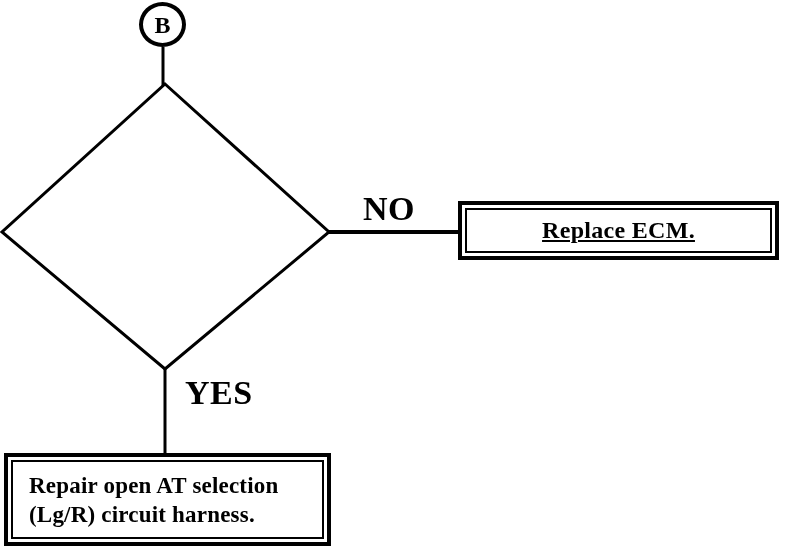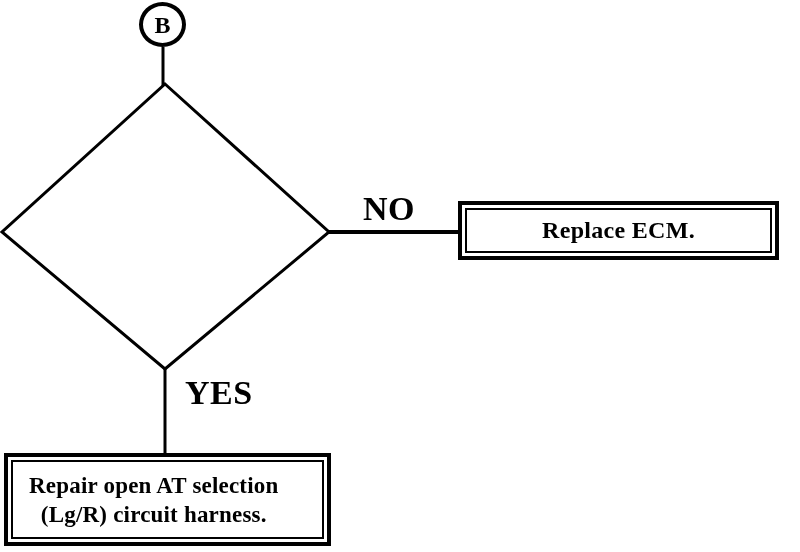--- a/index.html
+++ b/index.html
@@ -82,20 +82,21 @@
     align-items: center;
   }
   .replace-box {
     left: 458px;
     top: 201px;
     width: 321px;
     height: 59px;
   }
   .replace-box .dbox-inner {
     justify-content: center;
+    text-decoration: underline;
   }
   .replace-box .dbox-text {
     font-size: 24px;
     font-weight: bold;
     letter-spacing: 0.3px;
   }
   .repair-box {
     left: 4px;
     top: 453px;
     width: 327px;
@@ -103,21 +104,21 @@
   }
   .repair-box .dbox-inner {
     justify-content: flex-start;
     padding-left: 16px;
   }
   .repair-box .dbox-text {
     font-size: 23px;
     line-height: 29px;
     font-weight: bold;
     white-space: pre-line;
-    text-align: center;
+    text-align: left;
     letter-spacing: 0.2px;
   }
 </style>
 </head>
 <body>
 
 <div class="stage">
 
   <svg class="lines-layer" viewBox="0 0 800 552" xmlns="http://www.w3.org/2000/svg">
     <line x1="163" y1="47" x2="163" y2="86" stroke="#000" stroke-width="3"></line>

